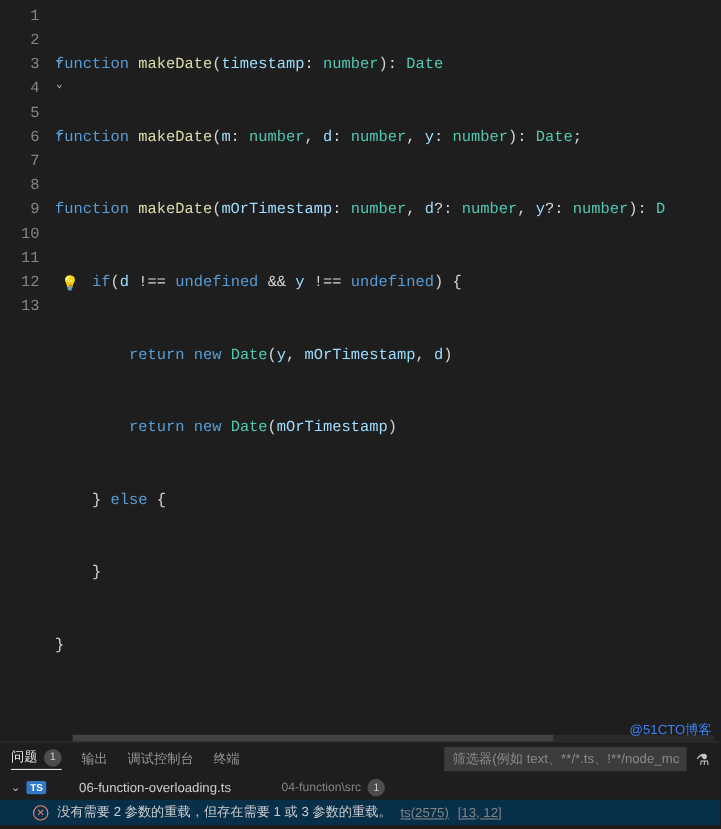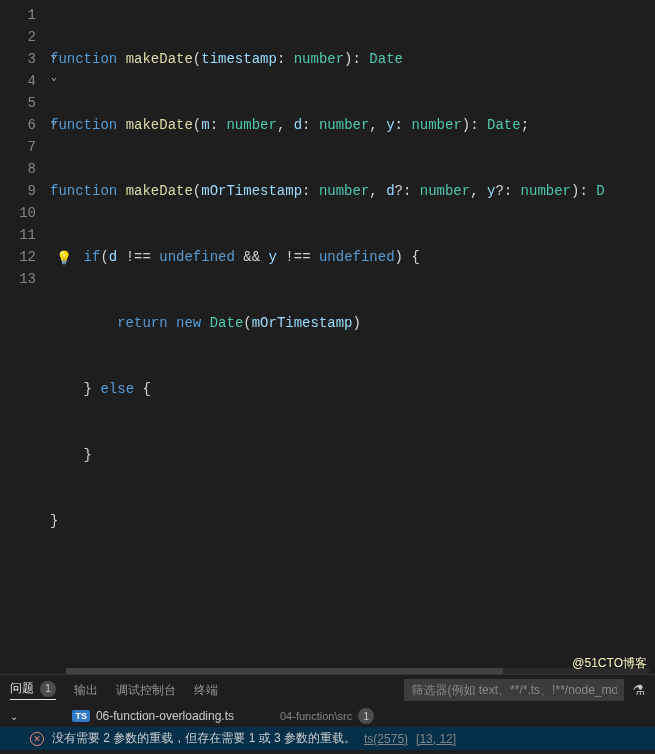--- a/index.html
+++ b/index.html
@@ -136,23 +136,22 @@
   cursor: pointer;
 }
 .chevron { color: #c5c5c5; font-size: 10px; }
 .ts-badge {
   background: #3178c6;
   color: #fff;
   font-size: 9px;
   font-weight: bold;
   padding: 1px 3px;
   border-radius: 2px;
-  margin-left: 48px;
-}
-.problem-file .fname { color: #cccccc; }
+}
+.problem-file .fname { color: #cccccc; margin-left: 24px; }
 .problem-file .fpath { color: #858585; font-size: 11px; padding-left: 40px; }
 .problem-item {
   display: flex;
   align-items: center;
   padding: 3px 10px 3px 30px;
   gap: 8px;
   background: #062f4a;
   color: #cccccc;
 }
 .err-icon {
@@ -166,21 +165,21 @@
   justify-content: center;
   font-size: 9px;
   flex-shrink: 0;
 }
 .problem-item .msg { color: #cccccc; }
 .problem-item .code-ref { color: #858585; text-decoration: underline; }
 .watermark {
   position: absolute;
   right: 8px;
   bottom: 82px;
-  color: #fef9c3;
+  color: #3b82f6;
   font-size: 12px;
   font-family: "Segoe UI", sans-serif;
 }
 </style>
 </head>
 <body>
 
 <div class="editor">
   <div class="gutter">
     <div class="ln">1</div>
@@ -202,20 +201,21 @@
     <span class="fold" style="top:45px">⌄</span>
     <span class="fold" style="top:67px">⌄</span>
     <span class="fold" style="top:111px">⌄</span>
   </div>
 
   <div class="code">
     <div class="code-line"><span class="tok-kw">function</span> <span class="tok-fn">makeDate</span><span class="tok-pun">(</span><span class="tok-var">timestamp</span><span class="tok-pun">: </span><span class="tok-type">number</span><span class="tok-pun">): </span><span class="tok-type">Date</span></div>
     <div class="code-line"><span class="tok-kw">function</span> <span class="tok-fn">makeDate</span><span class="tok-pun">(</span><span class="tok-var">m</span><span class="tok-pun">: </span><span class="tok-type">number</span><span class="tok-pun">, </span><span class="tok-var">d</span><span class="tok-pun">: </span><span class="tok-type">number</span><span class="tok-pun">, </span><span class="tok-var">y</span><span class="tok-pun">: </span><span class="tok-type">number</span><span class="tok-pun">): </span><span class="tok-type">Date</span><span class="tok-pun">;</span></div>
     <div class="code-line"><span class="tok-kw">function</span> <span class="tok-fn">makeDate</span><span class="tok-pun">(</span><span class="tok-var">mOrTimestamp</span><span class="tok-pun">: </span><span class="tok-type">number</span><span class="tok-pun">, </span><span class="tok-var">d</span><span class="tok-pun">?</span><span class="tok-pun">: </span><span class="tok-type">number</span><span class="tok-pun">, </span><span class="tok-var">y</span><span class="tok-pun">?</span><span class="tok-pun">: </span><span class="tok-type">number</span><span class="tok-pun">): </span><span class="tok-type">D</span></div>
     <div class="code-line">    <span class="tok-kw">if</span><span class="tok-pun">(</span><span class="tok-var">d</span><span> </span><span class="tok-op">!==</span><span> </span><span class="tok-kw">undefined</span><span> </span><span class="tok-op">&amp;&amp;</span><span> </span><span class="tok-var">y</span><span> </span><span class="tok-op">!==</span><span> </span><span class="tok-kw">undefined</span><span class="tok-pun">) {</span></div>
+    <div class="code-line">        <span class="tok-kw">return</span><span> </span><span class="tok-kw">new</span><span> </span><span class="tok-type">Date</span><span class="tok-pun">(</span><span class="tok-var">y</span><span class="tok-pun">, </span><span class="tok-var">mOrTimestamp</span><span class="tok-pun">, </span><span class="tok-var">d</span><span class="tok-pun">)</span></div>
     <div class="code-line">        <span class="tok-kw">return</span><span> </span><span class="tok-kw">new</span><span> </span><span class="tok-type">Date</span><span class="tok-pun">(</span><span class="tok-var">mOrTimestamp</span><span class="tok-pun">)</span></div>
     <div class="code-line">    <span class="tok-pun">} </span><span class="tok-kw">else</span><span class="tok-pun"> {</span></div>
     <div class="code-line">    <span class="tok-pun">}</span></div>
     <div class="code-line"><span class="tok-pun">}</span></div>
     <div class="code-line"></div>
     
     
     
   </div>
 </div>

